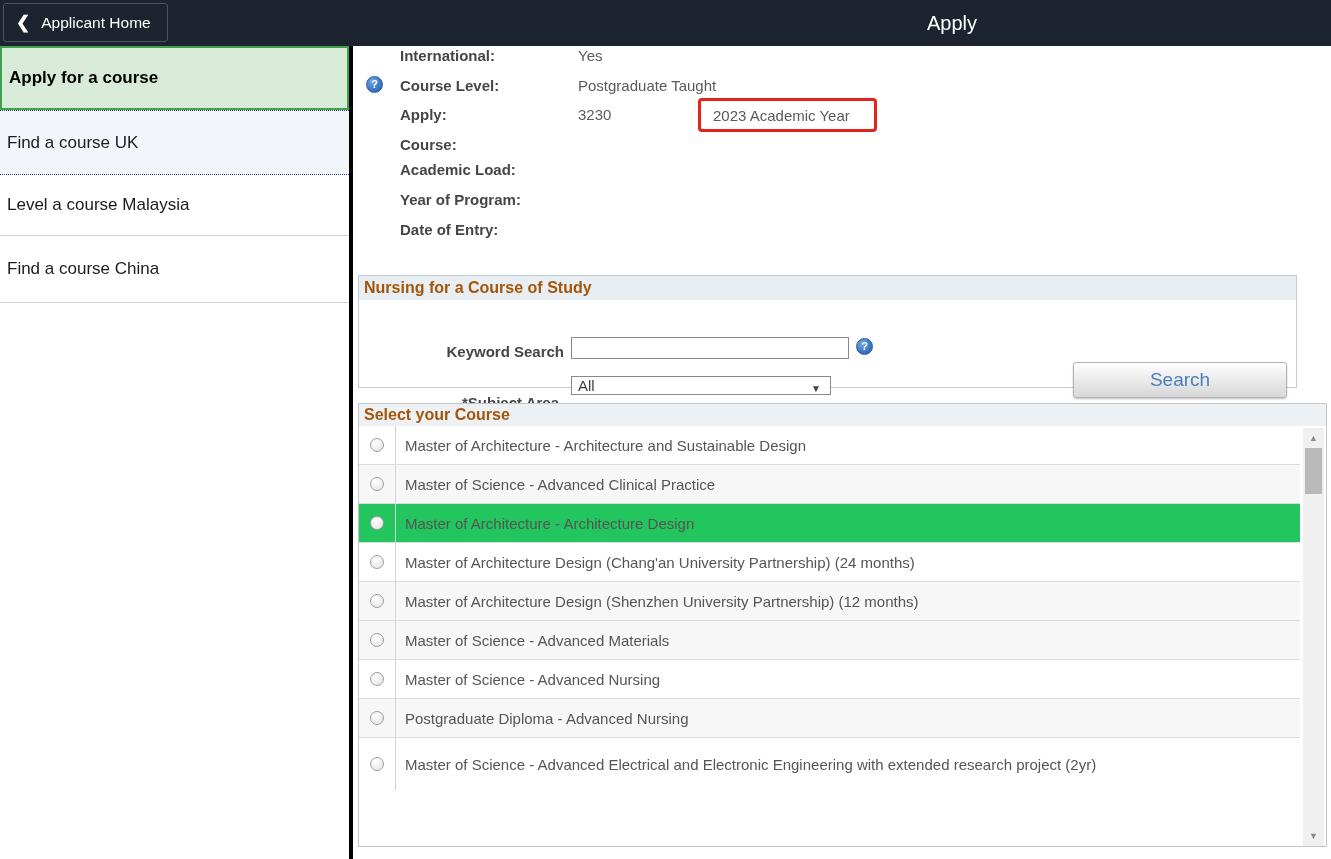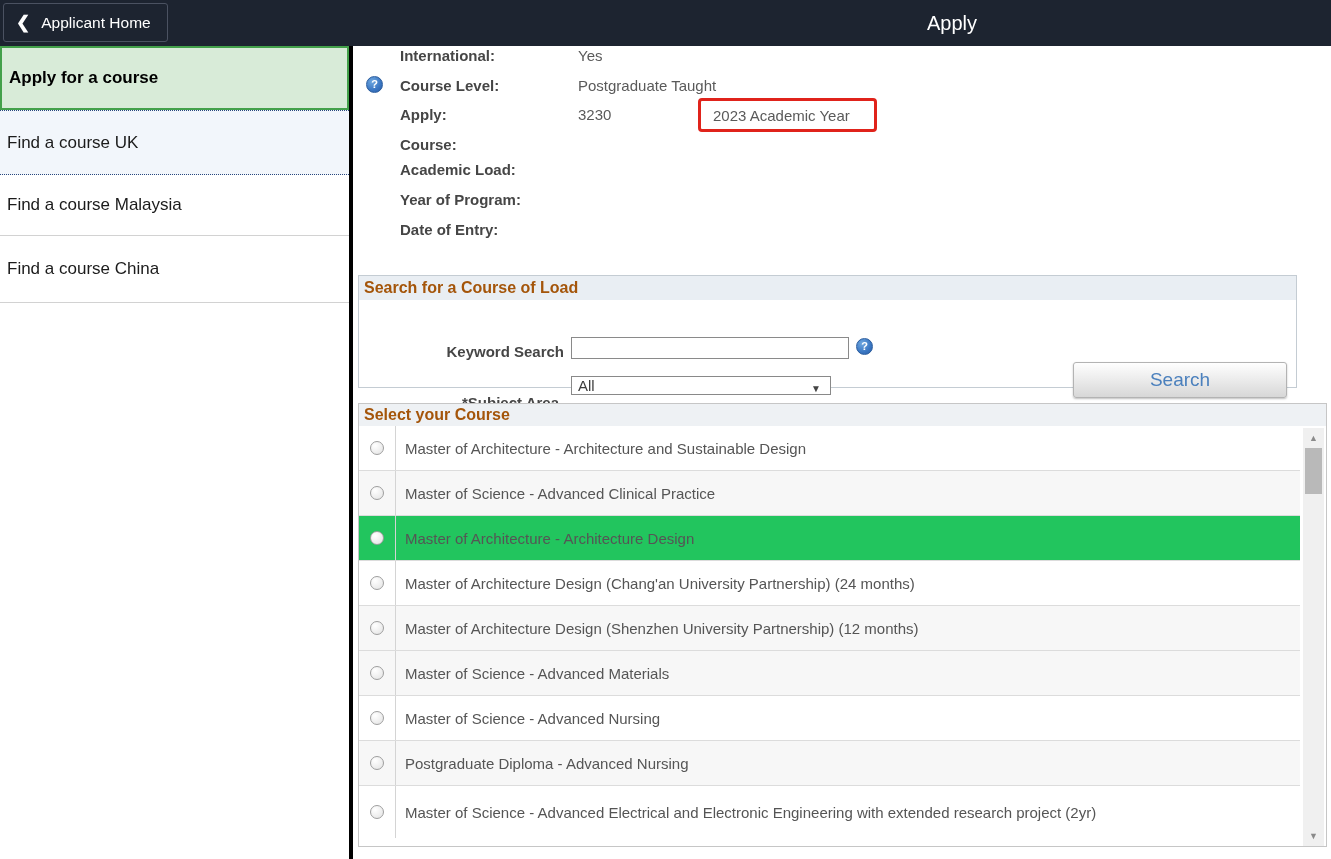--- a/index.html
+++ b/index.html
@@ -72,21 +72,21 @@
                 border-radius: 3px; box-shadow: 0 1px 2px rgba(0,0,0,0.25); color: #4b80bd; font-size: 19px;
                 text-align: center; line-height: 34px; cursor: pointer; font-family: "Liberation Sans", sans-serif; }
 
   
   .course-box { left: 5px; top: 357px; width: 969px; height: 444px; border-color: #c6c6c6; }
   .course-box .gb-title { height: 22px; line-height: 22px; background: #eef1f4; }
   .rows { position: absolute; left: 0; top: 22px; width: 941px; }
   .crow { display: flex; align-items: center; border-bottom: 1px solid #dcdcdc; background: #ffffff; cursor: pointer; }
   .crow.alt { background: #f7f7f7; }
   .crow.hl { background: #22c55e; }
-  .crow { height: 45px; }
+  .crow { height: 39px; }
   .crow.tall { height: 52px; border-bottom: none; }
   .radio-cell { width: 37px; align-self: stretch; display: flex; align-items: center; justify-content: center;
                 border-right: 1px solid #d4d4d4; }
   .radio { width: 14px; height: 14px; border-radius: 50%; border: 1px solid #9e9e9e;
            background: radial-gradient(circle at 35% 30%, #ffffff, #e2e2e2); }
   .crow .ctext { padding-left: 9px; font-size: 15px; color: #555555; white-space: nowrap; }
 
   
   .scrollbar { position: absolute; right: 2px; top: 24px; width: 21px; height: 418px; background: #f0f0f0; }
   .sb-arrow { position: absolute; left: 0; width: 21px; height: 16px; text-align: center; font-size: 9px;
@@ -109,21 +109,21 @@
   </div>
 
   <div class="sidebar">
     <div class="side-item selected">
       <span>Apply for a course</span>
     </div>
     <div class="side-item focused">
       <span>Find a course UK</span>
     </div>
     <div class="side-item plain-1">
-      <span>Find a course Malaysia</span>
+      <span>Level a course Malaysia</span>
     </div>
     <div class="side-item plain-2">
       <span>Find a course China</span>
     </div>
   </div>
 
   <div class="main">
 
     <span class="help-icon help-main">?</span>
 
@@ -146,21 +146,21 @@
       <span class="lbl">Academic Load:</span><span class="val"></span>
     </div>
     <div class="fld f5">
       <span class="lbl">Year of Program:</span><span class="val"></span>
     </div>
     <div class="fld f6">
       <span class="lbl">Date of Entry:</span><span class="val"></span>
     </div>
 
     <div class="groupbox search-box">
-      <div class="gb-title">Search for a Course of Load</div>
+      <div class="gb-title">Nursing for a Course of Study</div>
       <div class="search-body">
         <div class="form-lbl kw-lbl">Keyword Search</div>
         <input class="kw-input" type="text" value="" style="">
         <span class="help-icon kw-help">?</span>
         <div class="form-lbl sa-lbl">*Subject Area</div>
         <div class="dropdown">
           <span>All</span>
           <span class="dd-arrow">▼</span>
         </div>
         <div class="search-btn">Search</div>

